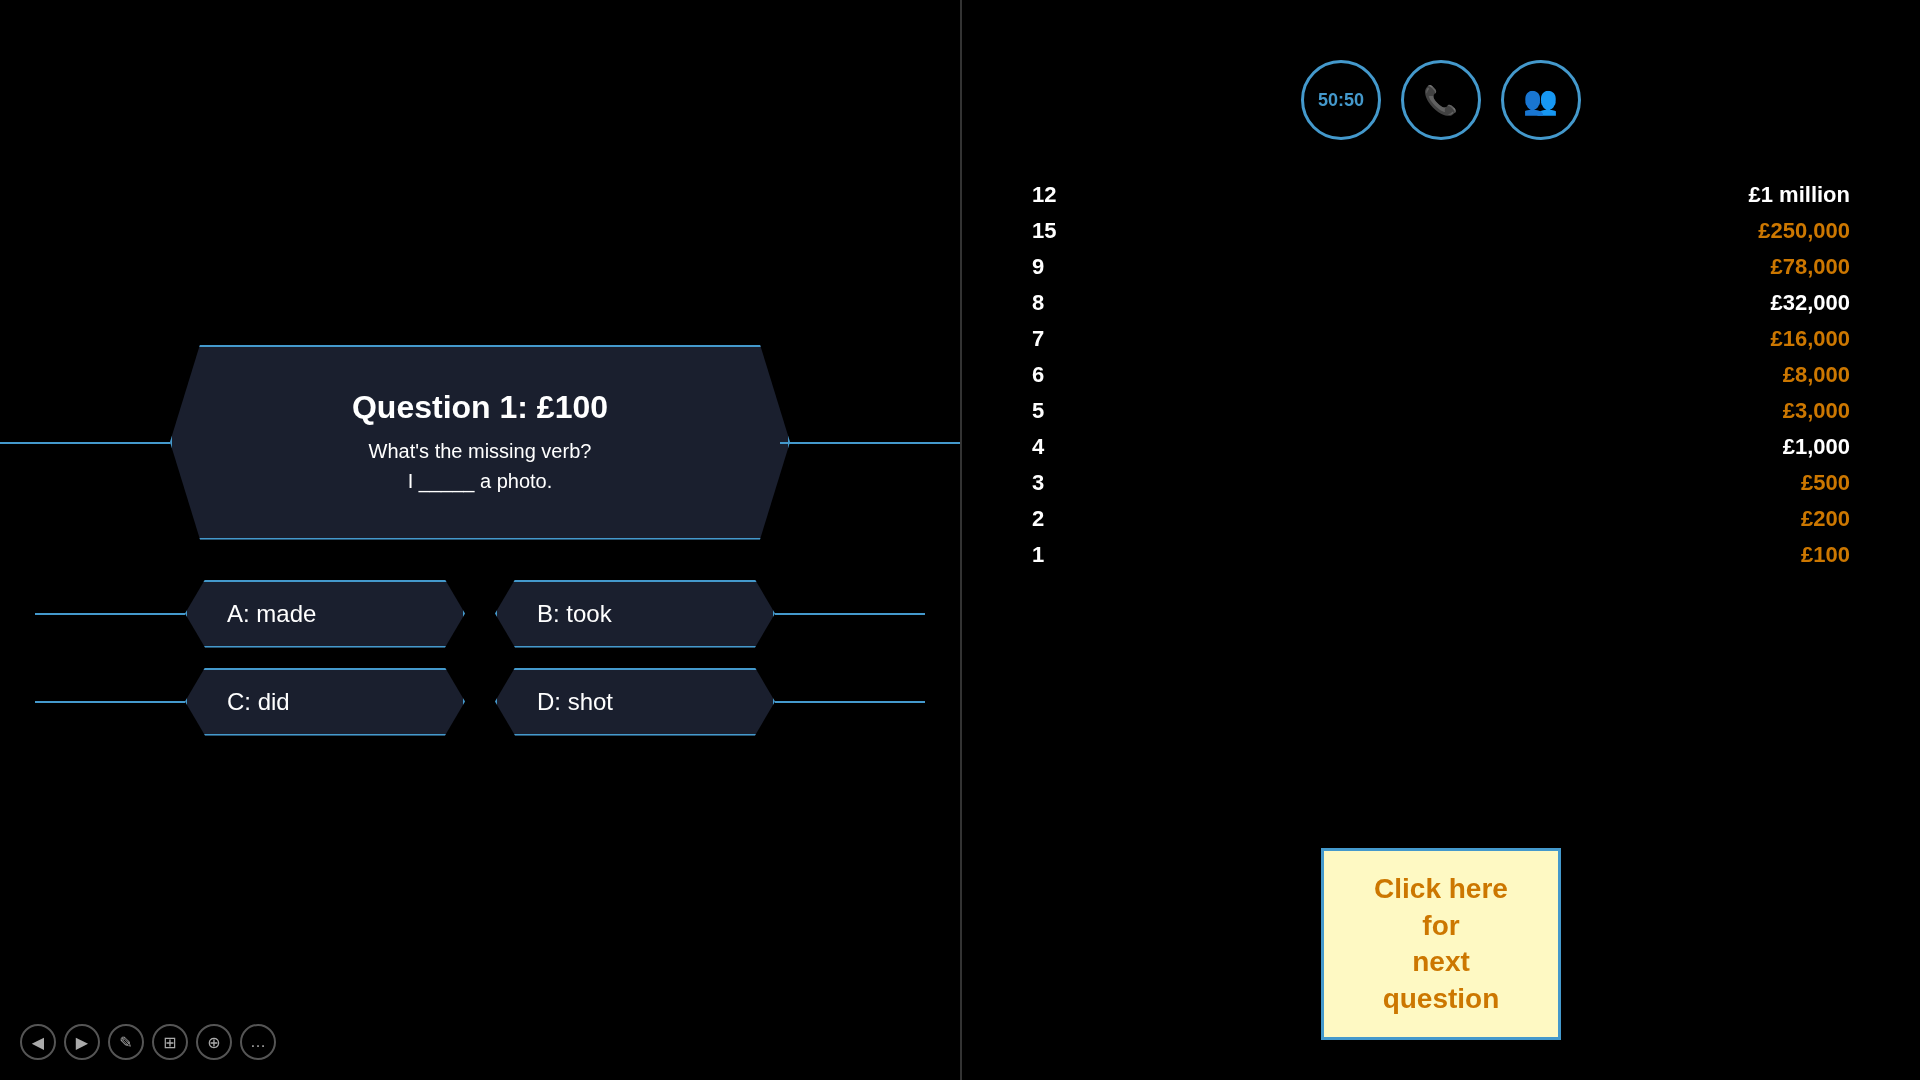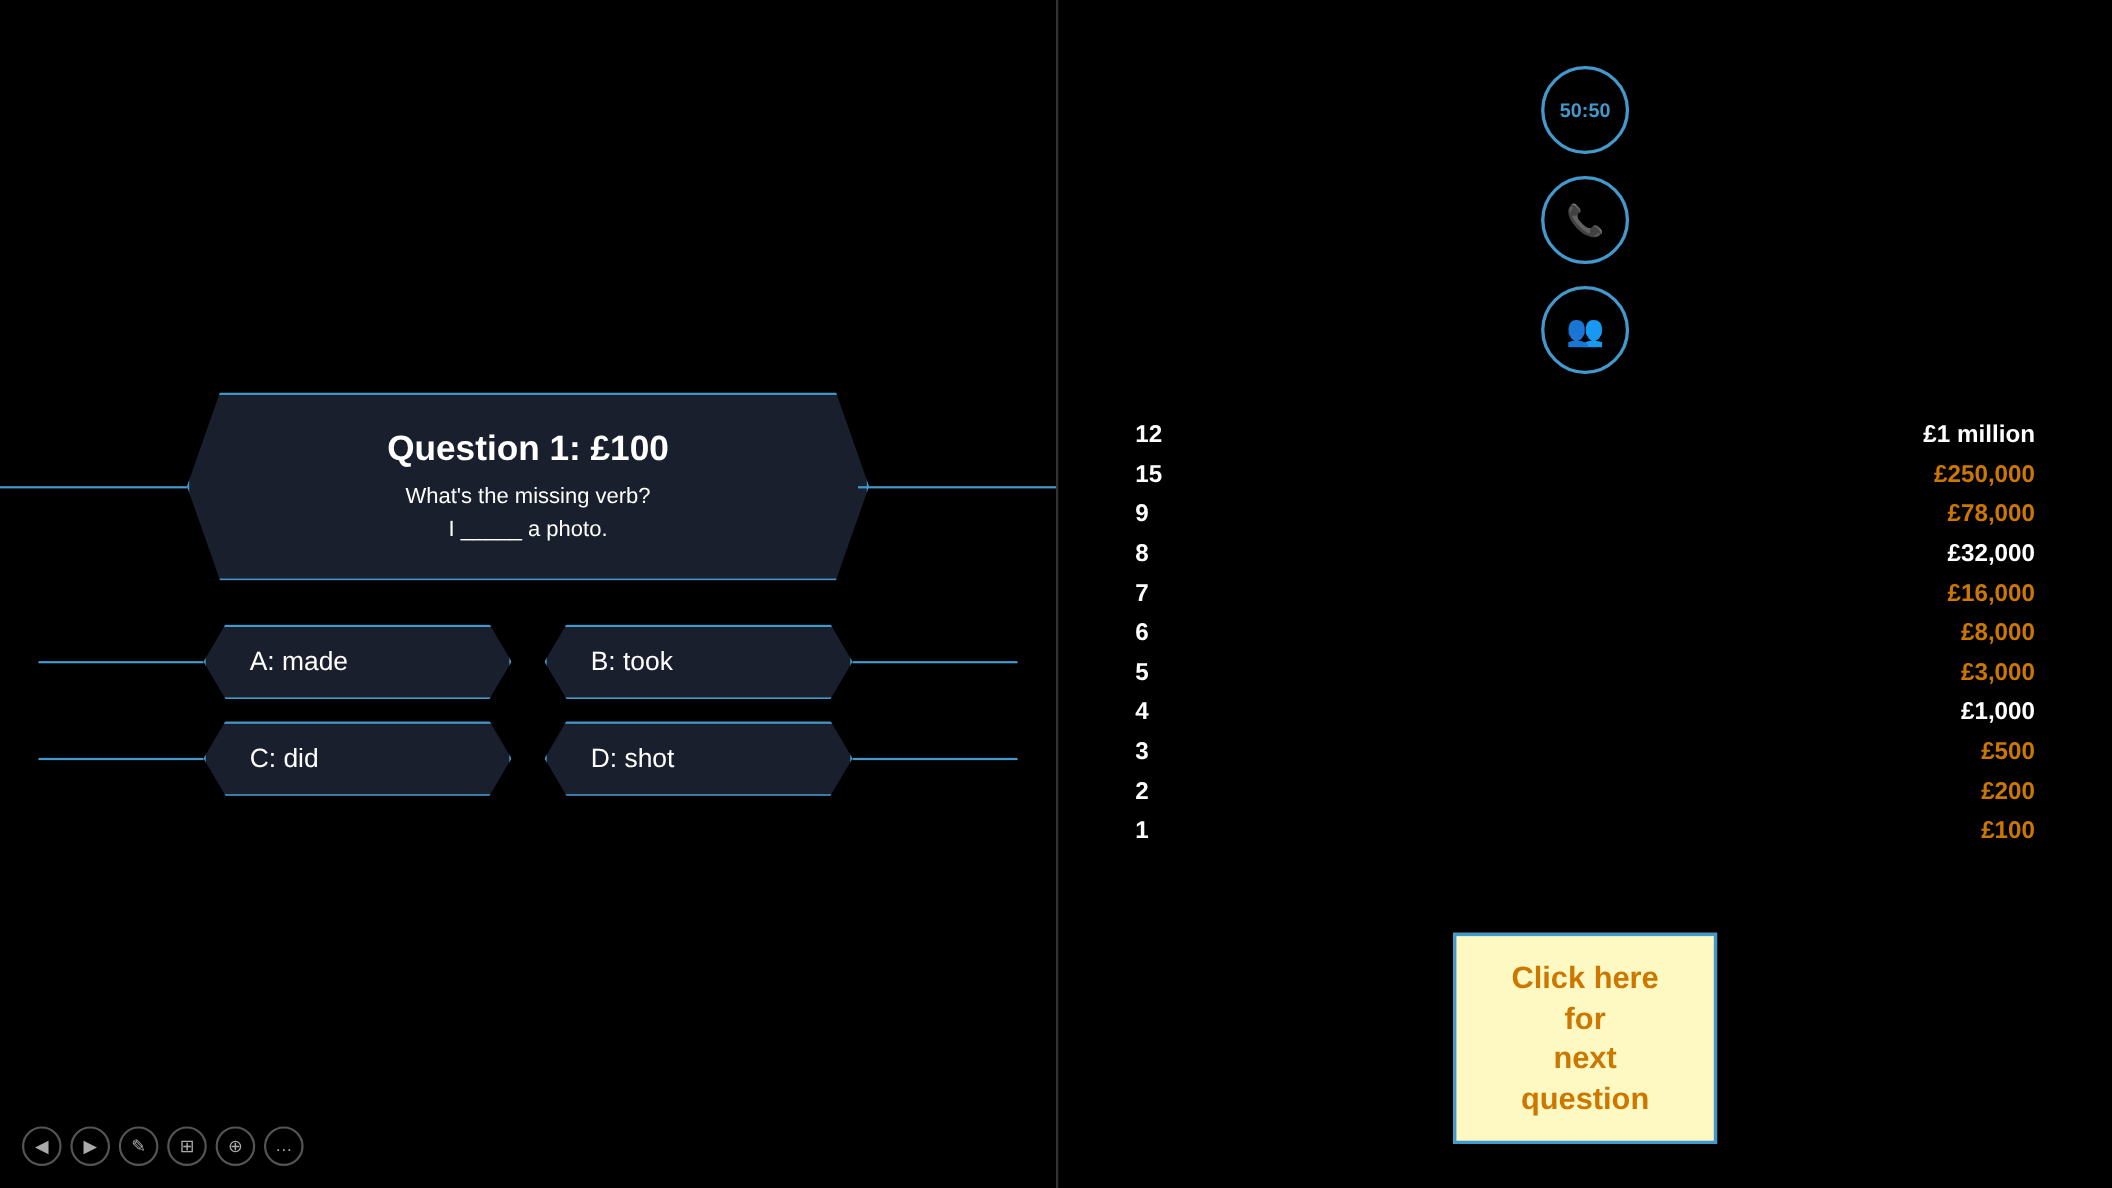--- a/index.html
+++ b/index.html
@@ -40,21 +40,20 @@
       flex-direction: column;
       align-items: center;
       padding: 60px 40px 40px 40px;
     }
 
     
     .lifelines {
       display: flex;
       gap: 20px;
       margin-bottom: 40px;
-      flex-direction: column;
     }
 
     .lifeline-btn {
       width: 80px;
       height: 80px;
       border-radius: 50%;
       border: 3px solid #4499cc;
       background: transparent;
       cursor: pointer;
       display: flex;
@@ -123,21 +122,21 @@
       width: 240px;
     }
 
     
     .question-box {
       position: relative;
       width: 620px;
       background: #1a1f2e;
       border: 2px solid #4499cc;
       clip-path: polygon(30px 0%, calc(100% - 30px) 0%, 100% 50%, calc(100% - 30px) 100%, 30px 100%, 0% 50%);
-      padding: 30px 60px;
+      padding: 42px 60px;
       text-align: center;
       color: white;
     }
 
     .question-title {
       font-size: 32px;
       font-weight: bold;
       margin-bottom: 10px;
     }
 

